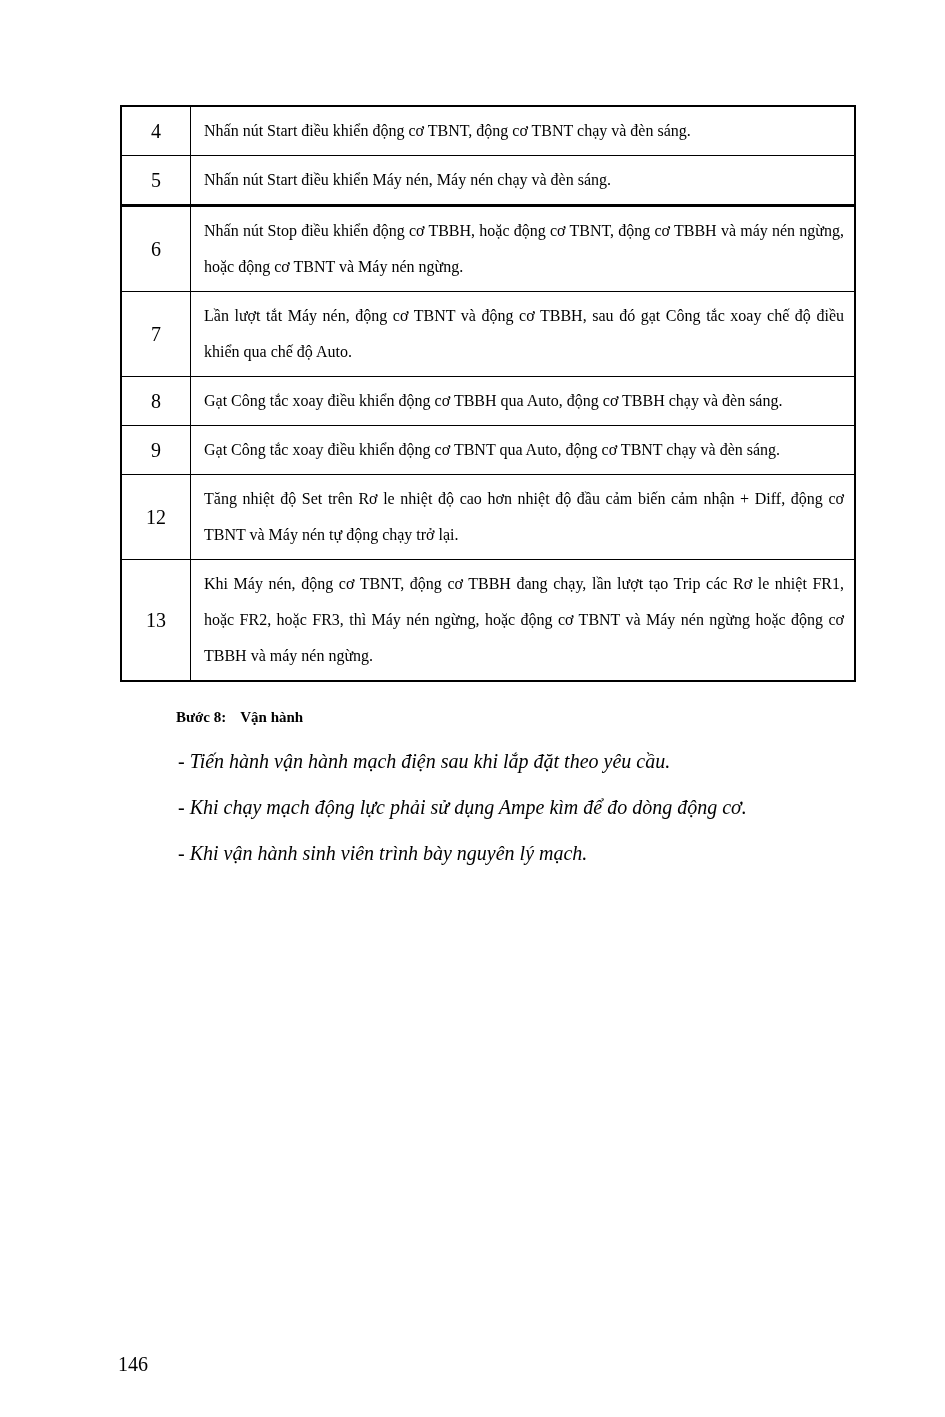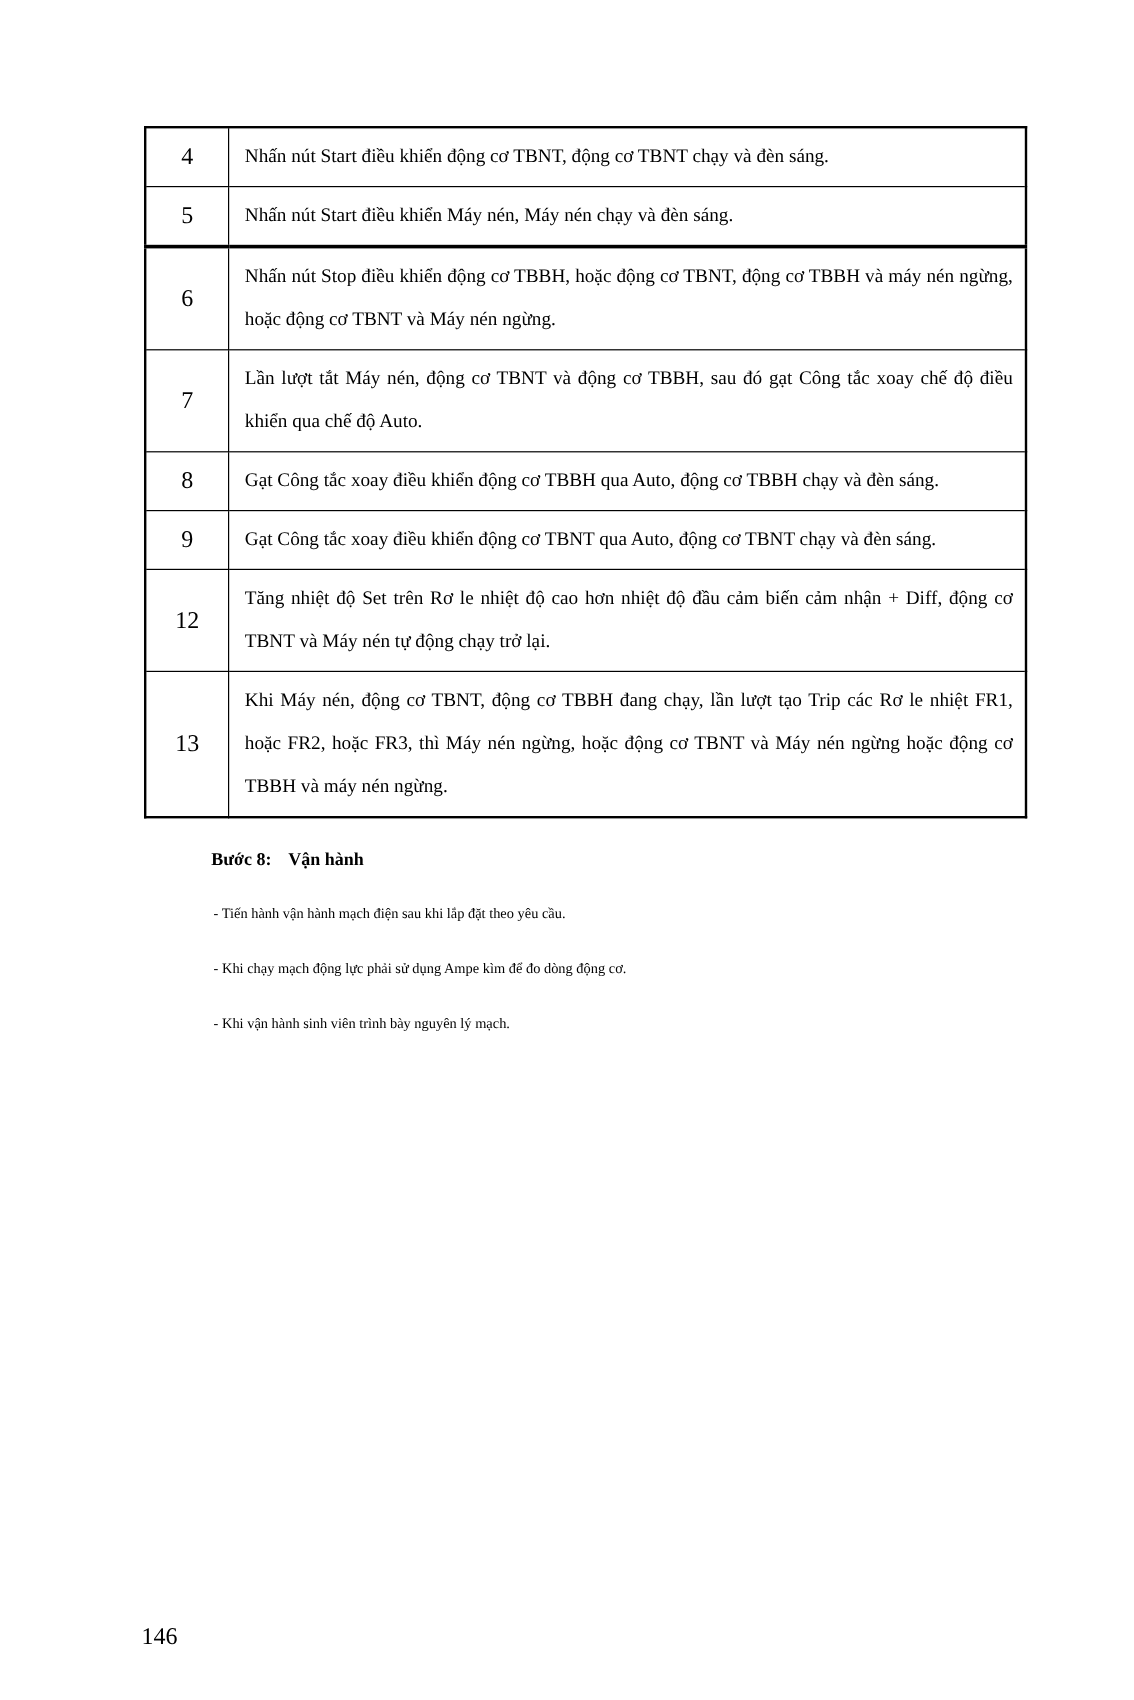--- a/index.html
+++ b/index.html
@@ -55,22 +55,23 @@
   }
   .step-heading .step-label {
     display: inline-block;
     margin-right: 14px;
   }
   .bullets {
     margin-top: 22px;
   }
   .bullet {
     margin: 0 0 19px 58px;
-    font-size: 12px;
+    font-size: 20px;
     line-height: 27px;
+    font-style: italic;
   }
   .page-number {
     position: absolute;
     left: 118px;
     top: 1353px;
     font-size: 20px;
   }
 </style>
 </head>
 <body>

